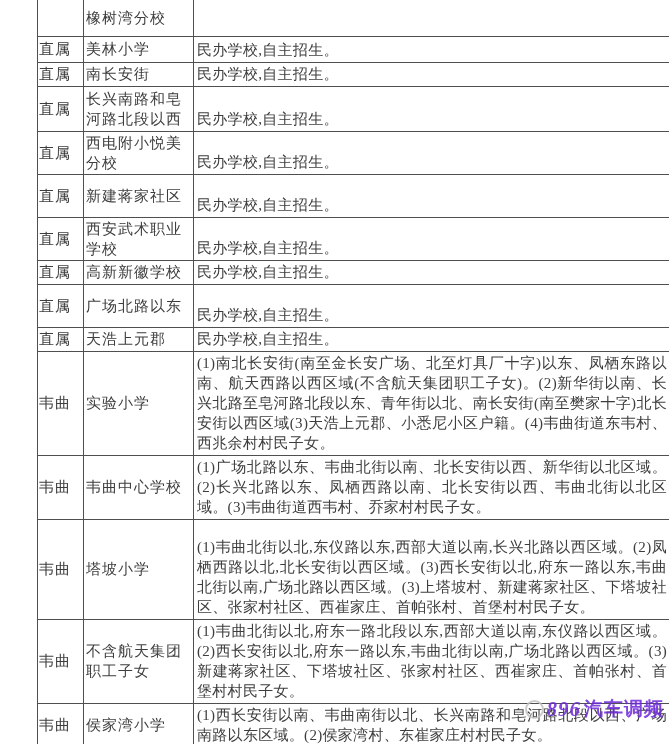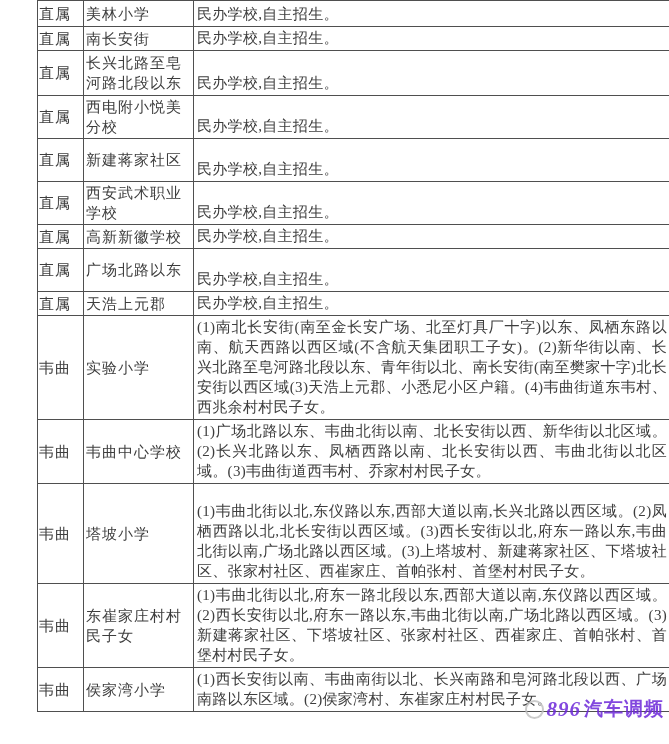--- a/index.html
+++ b/index.html
@@ -30,33 +30,38 @@
   .wm-logo{width:15px;height:15px;border:2px solid #c2c2c2;border-radius:50%;display:inline-block;}
   .wm-num{font-style:italic;font-size:21px;}
 </style>
 </head>
 <body>
 
 <div class="page">
 
   <table class="district">
     <tbody>
+        <tr class="partial-top" style="height: 36px;">
+          <td class="category"></td>
+          <td class="school">橡树湾分校</td>
+          <td class="description"></td>
+        </tr>
         <tr style="height: 26px;">
           <td class="category">直属</td>
           <td class="school">美林小学</td>
           <td class="description">民办学校,自主招生。</td>
         </tr>
         <tr style="height: 22px;">
           <td class="category">直属</td>
           <td class="school">南长安街</td>
           <td class="description">民办学校,自主招生。</td>
         </tr>
         <tr style="height: 45px;">
           <td class="category">直属</td>
-          <td class="school">长兴北路至皂河路北段以东</td>
+          <td class="school">长兴南路和皂河路北段以西</td>
           <td class="description">民办学校,自主招生。</td>
         </tr>
         <tr style="height: 43px;">
           <td class="category">直属</td>
           <td class="school">西电附小悦美分校</td>
           <td class="description">民办学校,自主招生。</td>
         </tr>
         <tr style="height: 43px;">
           <td class="category">直属</td>
           <td class="school">新建蒋家社区</td>
@@ -92,21 +97,21 @@
           <td class="school">韦曲中心学校</td>
           <td class="description">(1)广场北路以东、韦曲北街以南、北长安街以西、新华街以北区域。(2)长兴北路以东、凤栖西路以南、北长安街以西、韦曲北街以北区域。(3)韦曲街道西韦村、乔家村村民子女。</td>
         </tr>
         <tr style="height: 100px;">
           <td class="category">韦曲</td>
           <td class="school">塔坡小学</td>
           <td class="description">(1)韦曲北街以北,东仪路以东,西部大道以南,长兴北路以西区域。(2)凤栖西路以北,北长安街以西区域。(3)西长安街以北,府东一路以东,韦曲北街以南,广场北路以西区域。(3)上塔坡村、新建蒋家社区、下塔坡社区、张家村社区、西崔家庄、首帕张村、首堡村村民子女。</td>
         </tr>
         <tr style="height: 77px;">
           <td class="category">韦曲</td>
-          <td class="school">东崔家庄村村民子女</td>
+          <td class="school">不含航天集团职工子女</td>
           <td class="description">(1)韦曲北街以北,府东一路北段以东,西部大道以南,东仪路以西区域。(2)西长安街以北,府东一路以东,韦曲北街以南,广场北路以西区域。(3)新建蒋家社区、下塔坡社区、张家村社区、西崔家庄、首帕张村、首堡村村民子女。</td>
         </tr>
         <tr style="height: 38px;">
           <td class="category">韦曲</td>
           <td class="school">侯家湾小学</td>
           <td class="description">(1)西长安街以南、韦曲南街以北、长兴南路和皂河路北段以西、广场南路以东区域。(2)侯家湾村、东崔家庄村村民子女。</td>
         </tr>
       </tbody>
   </table>
 

